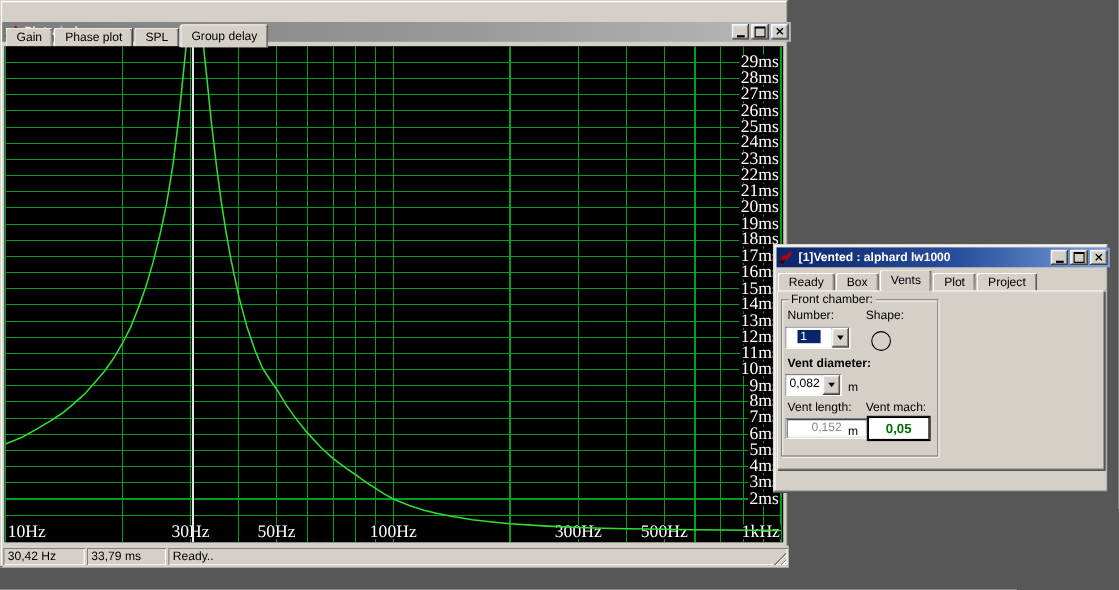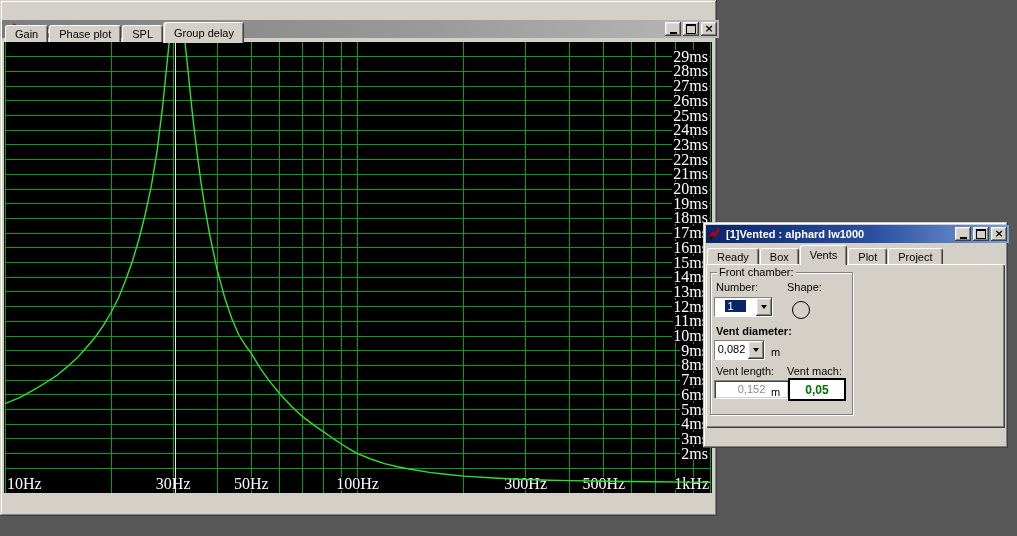--- a/index.html
+++ b/index.html
@@ -196,20 +196,26 @@
           <defs>
             <clipPath id="plotclip">
               <rect x="0" y="0" width="708" height="451"></rect>
             </clipPath>
           </defs>
           <line x1="171.31362142523534" x2="171.31362142523534" y1="0" y2="451" stroke="#e8e8e8" stroke-width="1.2" shape-rendering="crispEdges"></line>
           <path d="M1.0,361.6 L15.6,355.7 L28.9,348.4 L41.2,341.0 L52.5,333.7 L63.1,324.9 L73.0,316.1 L82.2,305.8 L91.0,295.5 L99.3,283.7 L107.1,270.5 L114.6,255.8 L121.7,238.1 L128.5,219.0 L135.0,197.0 L141.3,172.0 L147.3,144.1 L153.1,108.8 L158.6,64.7 L164.0,11.8 L169.2,-38.2 L171.3,-55.7 L174.2,-50.0 L179.1,-17.6 L183.8,26.5 L188.3,70.6 L192.8,108.8 L197.1,141.1 L201.3,167.6 L205.4,191.1 L209.4,210.2 L213.2,227.9 L220.7,255.8 L227.8,276.4 L234.6,292.5 L241.1,302.8 L247.4,311.6 L256.3,326.3 L264.7,338.1 L275.3,351.3 L287.6,364.6 L298.9,374.9 L309.5,382.9 L319.3,389.6 L328.6,396.2 L337.4,402.0 L345.6,407.2 L353.5,411.6 L368.1,417.5 L381.4,421.9 L393.7,424.8 L405.0,427.0 L425.5,430.4 L443.5,432.5 L459.6,434.1 L493.8,436.3 L521.7,437.5 L545.3,438.2 L565.7,438.6 L599.9,439.2 L627.8,439.5 L651.4,439.8 L681.1,440.1 L706.0,440.3" fill="none" stroke="#30e030" stroke-width="1.4" clip-path="url(#plotclip)"></path>
         </svg>
       </div>
 
+    <div class="statusbar" style="left:2px;top:496px;width:713px;height:18px;">
+      <span class="status-panel" style="width:66px;">30,42 Hz</span>
+      <span class="status-panel" style="width:64px;">33,79 ms</span>
+      <span class="status-panel" style="flex:1;display:flex;">Ready..</span>
+      <span class="resize-grip" style="position:absolute;right:2px;bottom:2px;"></span>
+    </div>
   </div>
 
   <div class="window" style="left:703px;top:222px;width:305px;height:226px;z-index:10;">
 
     <div class="titlebar active" style="left:3px;top:3px;width:299px;">
       <svg class="app-icon" viewBox="0 0 14 14">
         <path d="M2 11 L5 6 L7 8 L11 2" stroke="#c00000" stroke-width="2.4" fill="none"></path>
         <circle cx="3" cy="11" r="1.8" fill="#400000"></circle>
       </svg>
       <span class="title-text">[1]Vented : alphard lw1000</span>

